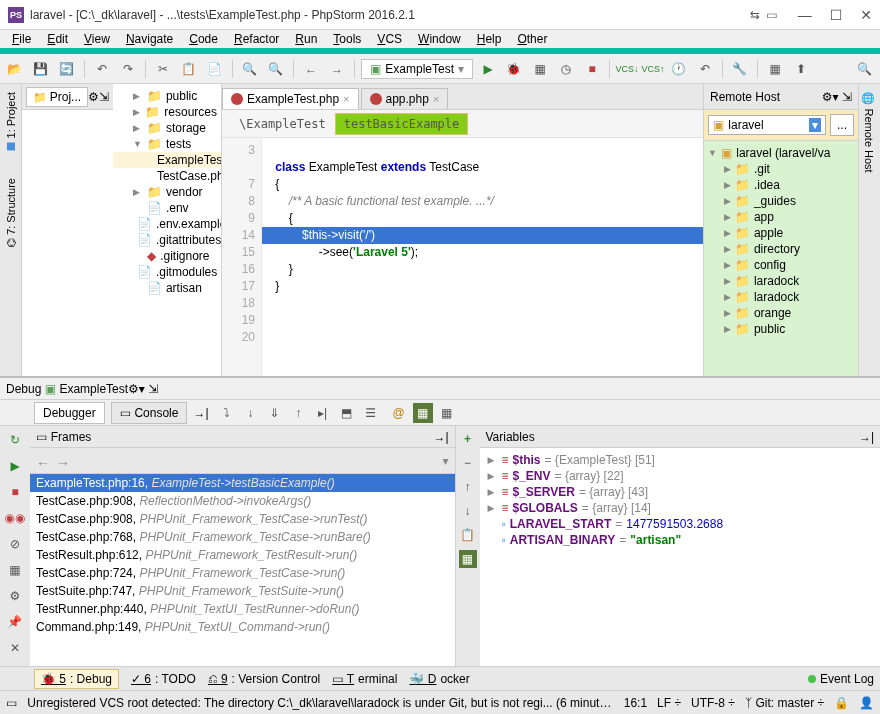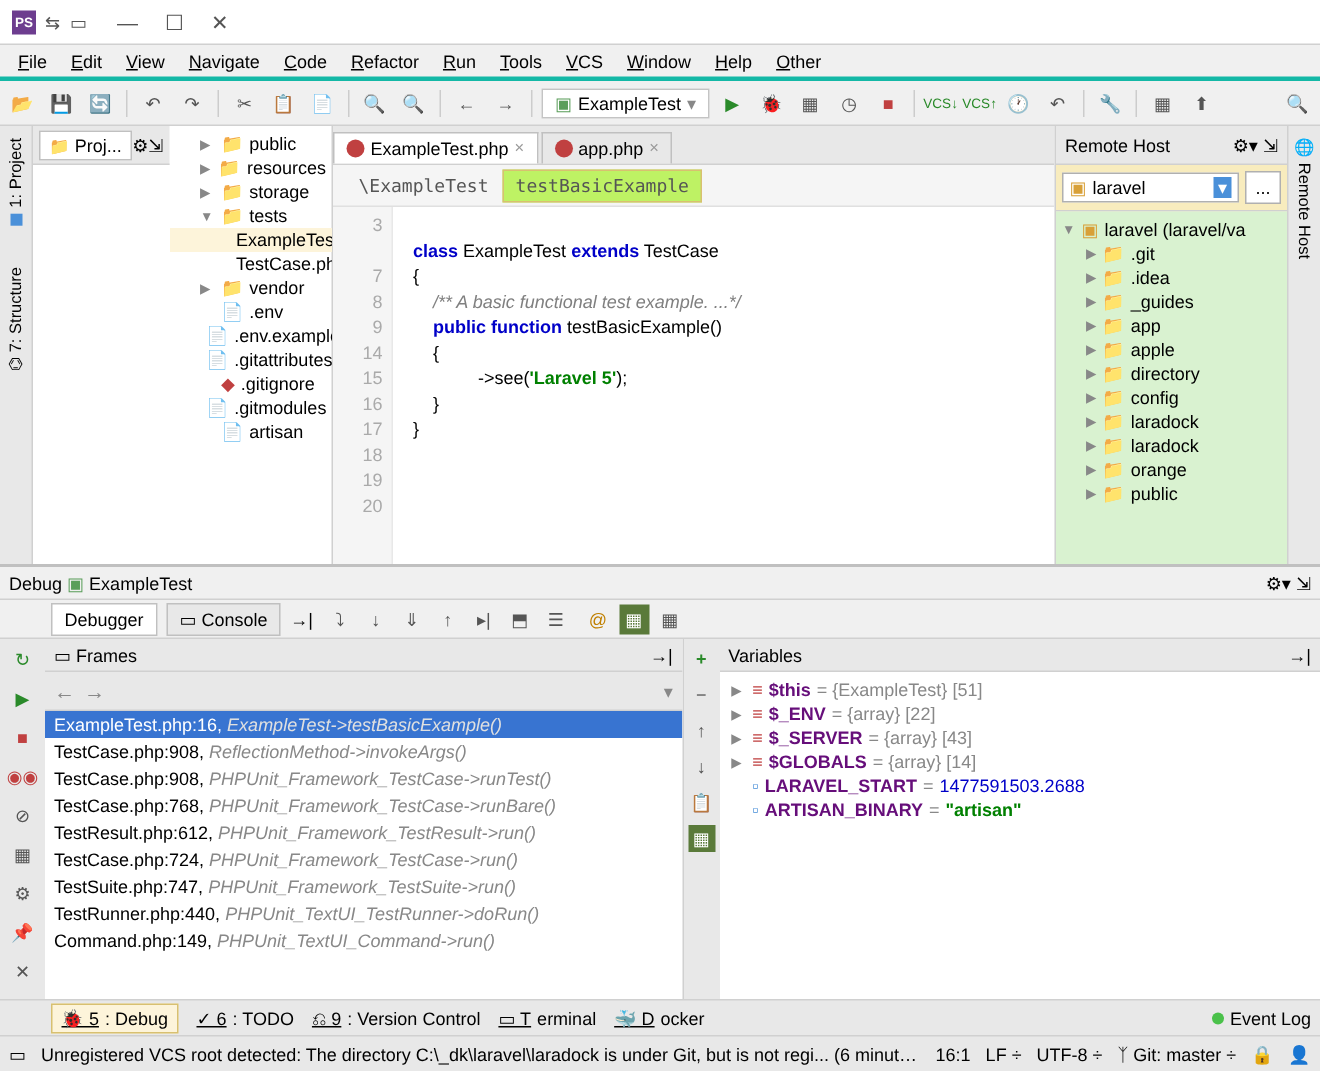--- a/index.html
+++ b/index.html
@@ -2,21 +2,21 @@
 <html><head>
 <meta charset="utf-8">
 <style>
 * { margin: 0; padding: 0; box-sizing: border-box; font-family: "Segoe UI", Tahoma, sans-serif; font-size: 12px; }
 body { background: #f0f0f0; width: 880px; height: 714px; overflow: hidden; display: flex; flex-direction: column; }
 .titlebar { height: 30px; background: #fff; display: flex; align-items: center; padding: 0 8px; border-bottom: 1px solid #d0d0d0; }
 .titlebar .icon { width: 16px; height: 16px; background: #6d3d8f; color: #fff; font-size: 9px; font-weight: bold; display: flex; align-items: center; justify-content: center; margin-right: 6px; }
 .titlebar .title { flex: 1; font-size: 12px; color: #333; }
 .titlebar .winbtns { display: flex; gap: 18px; }
 .titlebar .winbtns span { color: #555; cursor: pointer; font-size: 14px; }
-.menubar { height: 24px; background: #f0f0f0; display: flex; align-items: center; padding: 0 4px; border-bottom: 3px solid #14b8a6; }
+.menubar { height: 24px; background: #f0f0f0; display: flex; align-items: center; padding: 0 4px; border-bottom: 6px solid #14b8a6; }
 .menubar .mitem { padding: 2px 8px; cursor: pointer; }
 .menubar .mitem .underline { text-decoration: underline; }
 .toolbar { height: 30px; background: #f0f0f0; display: flex; align-items: center; padding: 0 4px; border-bottom: 1px solid #d0d0d0; gap: 4px; }
 .toolbar .tbtn { width: 22px; height: 22px; display: flex; align-items: center; justify-content: center; cursor: pointer; color: #555; }
 .toolbar .sep { width: 1px; height: 18px; background: #ccc; margin: 0 2px; }
 .toolbar .runconf { border: 1px solid #c4c4c4; padding: 2px 8px; display: flex; align-items: center; gap: 4px; background: #fff; cursor: pointer; }
 .main { flex: 1; display: flex; overflow: hidden; }
 .leftgutter { width: 22px; background: #e8e8e8; border-right: 1px solid #d0d0d0; display: flex; flex-direction: column; align-items: center; padding-top: 4px; gap: 20px; }
 .leftgutter .vtab { writing-mode: vertical-rl; transform: rotate(180deg); font-size: 11px; cursor: pointer; padding: 4px 2px; display: flex; align-items: center; gap: 4px; }
 .projpanel { width: 200px; background: #fff; border-right: 1px solid #d0d0d0; display: flex; flex-direction: row; overflow: hidden; }
@@ -28,41 +28,41 @@
 .tnode.sel { background: #fdf4da; }
 .folder { color: #d8a038; }
 .phpicon { width: 12px; height: 12px; border-radius: 50%; background: #c04040; display: inline-block; }
 .editorarea { flex: 1; display: flex; flex-direction: column; overflow: hidden; }
 .edtabs { height: 26px; background: #e8e8e8; display: flex; align-items: flex-end; border-bottom: 1px solid #d0d0d0; }
 .edtab { background: #fff; border: 1px solid #c0c0c0; border-bottom: none; padding: 3px 8px; display: flex; align-items: center; gap: 4px; margin-right: 2px; cursor: pointer; }
 .edtab.inactive { background: #e8e8e8; }
 .edtab .close { color: #999; font-size: 11px; }
 .breadcrumb { height: 28px; background: #f5f5f5; display: flex; align-items: center; padding: 0 8px; border-bottom: 1px solid #e0e0e0; }
 .bc-item { padding: 3px 8px; font-family: Consolas, monospace; color: #555; border: 1px solid transparent; }
-.bc-item.active { background: #bef264; border: 1px solid #d8c070; }
+.bc-item.active { background: #84cc16; border: 1px solid #d8c070; }
 .editor { flex: 1; display: flex; background: #fff; overflow: hidden; font-family: Consolas, monospace; }
 .gutter { width: 40px; background: #f5f5f5; text-align: right; padding: 4px 6px 4px 0; color: #aaa; line-height: 17px; border-right: 1px solid #e8e8e8; }
 .gutter .ln { height: 17px; position: relative; }
 .code { flex: 1; padding: 4px 0; line-height: 17px; overflow: hidden; }
 .code .line { height: 17px; white-space: pre; }
 .code .cur { background: #3874d1; color: #fff; }
 .kw { color: #0000c8; font-weight: bold; }
 .str { color: #008000; font-weight: bold; }
 .cmt { color: #808080; font-style: italic; }
 .rightarea { width: 155px; display: flex; flex-direction: column; background: #fff; border-left: 1px solid #d0d0d0; }
 .rhhead { height: 26px; background: #e8e8e8; display: flex; align-items: center; padding: 0 6px; border-bottom: 1px solid #d0d0d0; font-size: 11px; justify-content: space-between; }
 .rhtop { background:#f8ecbe; padding:4px; border-bottom:1px solid #d0d0d0; display:flex; align-items:center; gap:4px; }
 .rhsel { flex:1; background:#fff; border:1px solid #b0b0b0; padding:2px 4px; display:flex; align-items:center; gap:4px; }
 .rhbtn { width:24px; height:22px; border:1px solid #b0b0b0; background:#fff; display:flex; align-items:center; justify-content:center; }
 .rtree { flex: 1; background: #d9f2d0; padding: 4px 0; overflow: hidden; }
 .rnode { display: flex; align-items: center; padding: 1px 4px; gap: 4px; cursor: pointer; font-size: 12px; }
 .rightgutter { width: 22px; background: #e8e8e8; border-left: 1px solid #d0d0d0; display: flex; flex-direction: column; align-items: center; padding-top: 4px; }
 .rightgutter .vtab { writing-mode: vertical-rl; font-size: 11px; cursor: pointer; padding: 4px 2px; }
 .debugpanel { height: 290px; background: #f0f0f0; border-top: 2px solid #c0c0c0; display: flex; flex-direction: column; }
-.dbghead { height: 22px; display: flex; align-items: center; padding: 0 6px; border-bottom: 1px solid #d0d0d0; font-size: 11px; justify-content: space-between; }
+.dbghead { height: 22px; display: flex; align-items: center; padding: 0 6px; border-bottom: 1px solid #d0d0d0; font-size: 11px; justify-content: flex-start; }
 .dbgtoolbar { height: 26px; display: flex; align-items: center; border-bottom: 1px solid #d0d0d0; }
 .dbgleft { width: 30px; display: flex; flex-direction: column; align-items: center; gap: 6px; padding-top: 4px; background:#e8e8e8; }
 .dbgleft .btn { width: 20px; height: 20px; display: flex; align-items: center; justify-content: center; cursor: pointer; color: #555; }
 .dbgtabs { display: flex; align-items: center; gap: 6px; padding: 0 4px; }
 .dbgtab { padding: 3px 8px; border: 1px solid #c0c0c0; background: #fff; cursor: pointer; }
 .dbgtab.inactive { background: #e8e8e8; }
 .dbgicons { display: flex; gap: 4px; padding: 0 4px; }
 .dbgicons .ib { width: 20px; height: 20px; display: flex; align-items: center; justify-content: center; color: #555; cursor: pointer; }
 .dbgbody { flex: 1; display: flex; overflow: hidden; }
 .frames { flex: 1; background: #fff; border-right: 1px solid #d0d0d0; display: flex; flex-direction: column; overflow: hidden; }
@@ -85,20 +85,21 @@
 .bottombar .btab { cursor: pointer; display: flex; align-items: center; gap: 4px; }
 .bottombar .btab.active { background: #fdf4da; padding: 2px 6px; border: 1px solid #d8c070; }
 .statusbar { height: 24px; background: #e8e8e8; display: flex; align-items: center; padding: 0 6px; border-top: 1px solid #d0d0d0; font-size: 11px; gap: 10px; }
 .statusbar .msg { flex: 1; overflow: hidden; white-space: nowrap; text-overflow: ellipsis; }
 </style>
 </head>
 <body>
 
 <div class="titlebar">
   <span class="icon">PS</span>
+  <span class="title">laravel - [C:\_dk\laravel] - ...\tests\ExampleTest.php - PhpStorm 2016.2.1</span>
   <span style="margin-right:20px; color:#555;">⇆&nbsp;&nbsp;▭</span>
   <div class="winbtns">
     <span>—</span>
     <span>☐</span>
     <span>✕</span>
   </div>
 </div>
 
 <div class="menubar" id="menubar">
     <span class="mitem"><span class="underline">F</span>ile</span>
@@ -269,22 +270,22 @@
           <div class="ln">17</div>
           <div class="ln">18</div>
           <div class="ln">19</div>
           <div class="ln">20</div>
         </div>
       <div class="code" id="code">
           <div class="line">    </div>
           <div class="line">    <span class="kw">class</span> ExampleTest <span class="kw">extends</span> TestCase</div>
           <div class="line">    {</div>
           <div class="line">        <span class="cmt">/** A basic functional test example. ...*/</span></div>
-          <div class="line">        <span class="kw">public function</span> testBasicExample()</div>
           <div class="line">        {</div>
+          <div class="line cur">            $this-&gt;visit('/')</div>
           <div class="line">                 -&gt;see(<span class="str">'Laravel 5'</span>);</div>
           <div class="line">        }</div>
           <div class="line">    }</div>
           <div class="line">    </div>
         </div>
     </div>
   </div>
 
   <div class="rightarea">
     <div class="rhhead">

